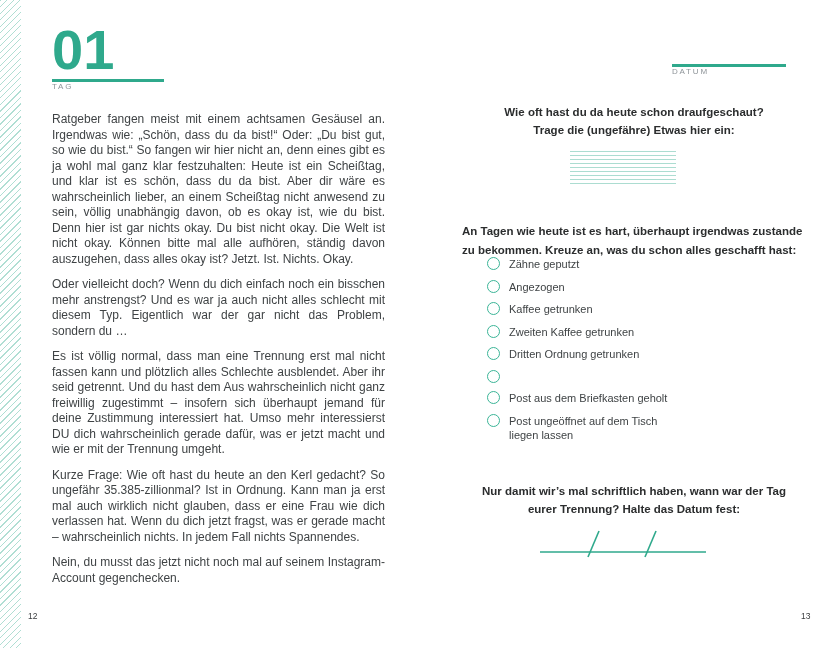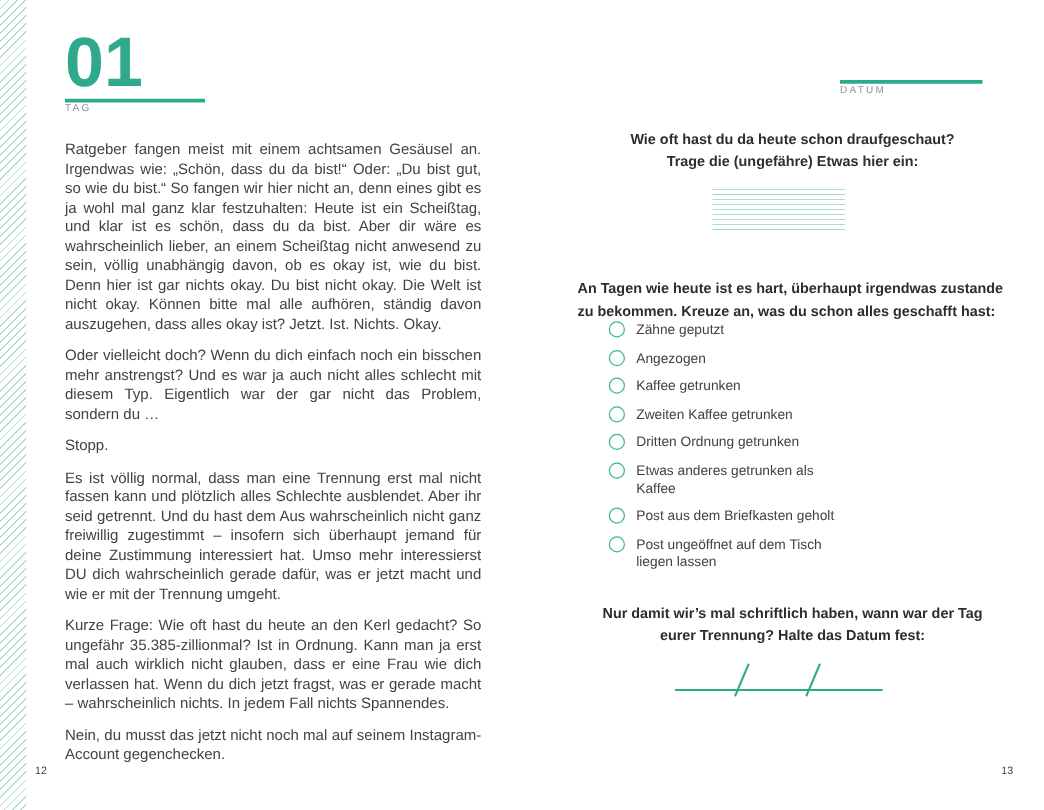--- a/index.html
+++ b/index.html
@@ -80,21 +80,20 @@
   <div class="edge-stripes"></div>
 
   <div class="page-left">
     <div class="chapter-number">01</div>
     <div class="chapter-rule"></div>
     <div class="tiny-label">TAG</div>
 
     <div class="body-copy">
       <p>Ratgeber fangen meist mit einem achtsamen Gesäusel an. Irgendwas wie: „Schön, dass du da bist!“ Oder: „Du bist gut, so wie du bist.“ So fangen wir hier nicht an, denn eines gibt es ja wohl mal ganz klar festzuhalten: Heute ist ein Scheißtag, und klar ist es schön, dass du da bist. Aber dir wäre es wahrscheinlich lieber, an einem Scheißtag nicht anwesend zu sein, völlig unabhängig davon, ob es okay ist, wie du bist. Denn hier ist gar nichts okay. Du bist nicht okay. Die Welt ist nicht okay. Können bitte mal alle aufhören, ständig davon auszugehen, dass alles okay ist? Jetzt. Ist. Nichts. Okay.</p>
       <p>Oder vielleicht doch? Wenn du dich einfach noch ein bisschen mehr anstrengst? Und es war ja auch nicht alles schlecht mit diesem Typ. Eigentlich war der gar nicht das Problem, sondern du …</p>
-      <p>Stopp.</p>
       <p>Es ist völlig normal, dass man eine Trennung erst mal nicht fassen kann und plötzlich alles Schlechte ausblendet. Aber ihr seid getrennt. Und du hast dem Aus wahrscheinlich nicht ganz freiwillig zugestimmt – insofern sich überhaupt jemand für deine Zustimmung interessiert hat. Umso mehr interessierst DU dich wahrscheinlich gerade dafür, was er jetzt macht und wie er mit der Trennung umgeht.</p>
       <p>Kurze Frage: Wie oft hast du heute an den Kerl gedacht? So ungefähr 35.385-zillionmal? Ist in Ordnung. Kann man ja erst mal auch wirklich nicht glauben, dass er eine Frau wie dich verlassen hat. Wenn du dich jetzt fragst, was er gerade macht – wahrscheinlich nichts. In jedem Fall nichts Spannendes.</p>
       <p>Nein, du musst das jetzt nicht noch mal auf seinem Instagram-Account gegenchecken.</p>
     </div>
   </div>
 
   <div class="page-num page-num-left">12</div>
 
   <div class="page-right">
 
@@ -128,21 +127,20 @@
       <div class="check-row">
         <span class="check-circle"></span>
         <span class="check-label">Zweiten Kaffee getrunken</span>
       </div>
       <div class="check-row">
         <span class="check-circle"></span>
         <span class="check-label">Dritten Ordnung getrunken</span>
       </div>
       <div class="check-row">
         <span class="check-circle"></span>
-        <span class="check-label">Etwas anderes getrunken als Kaffee</span>
       </div>
       <div class="check-row">
         <span class="check-circle"></span>
         <span class="check-label">Post aus dem Briefkasten geholt</span>
       </div>
       <div class="check-row">
         <span class="check-circle"></span>
         <span class="check-label">Post ungeöffnet auf dem Tisch liegen lassen</span>
       </div>
     </div>

